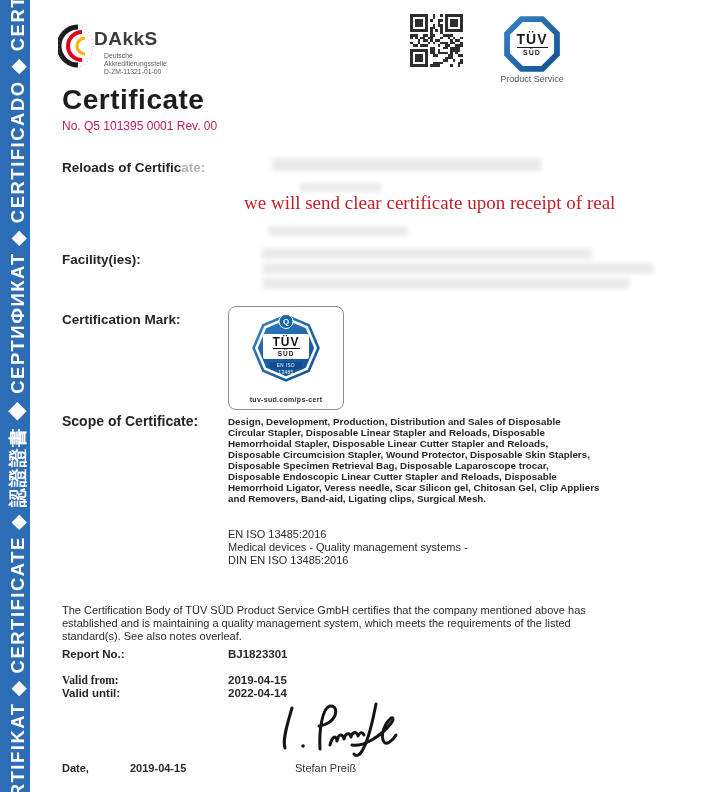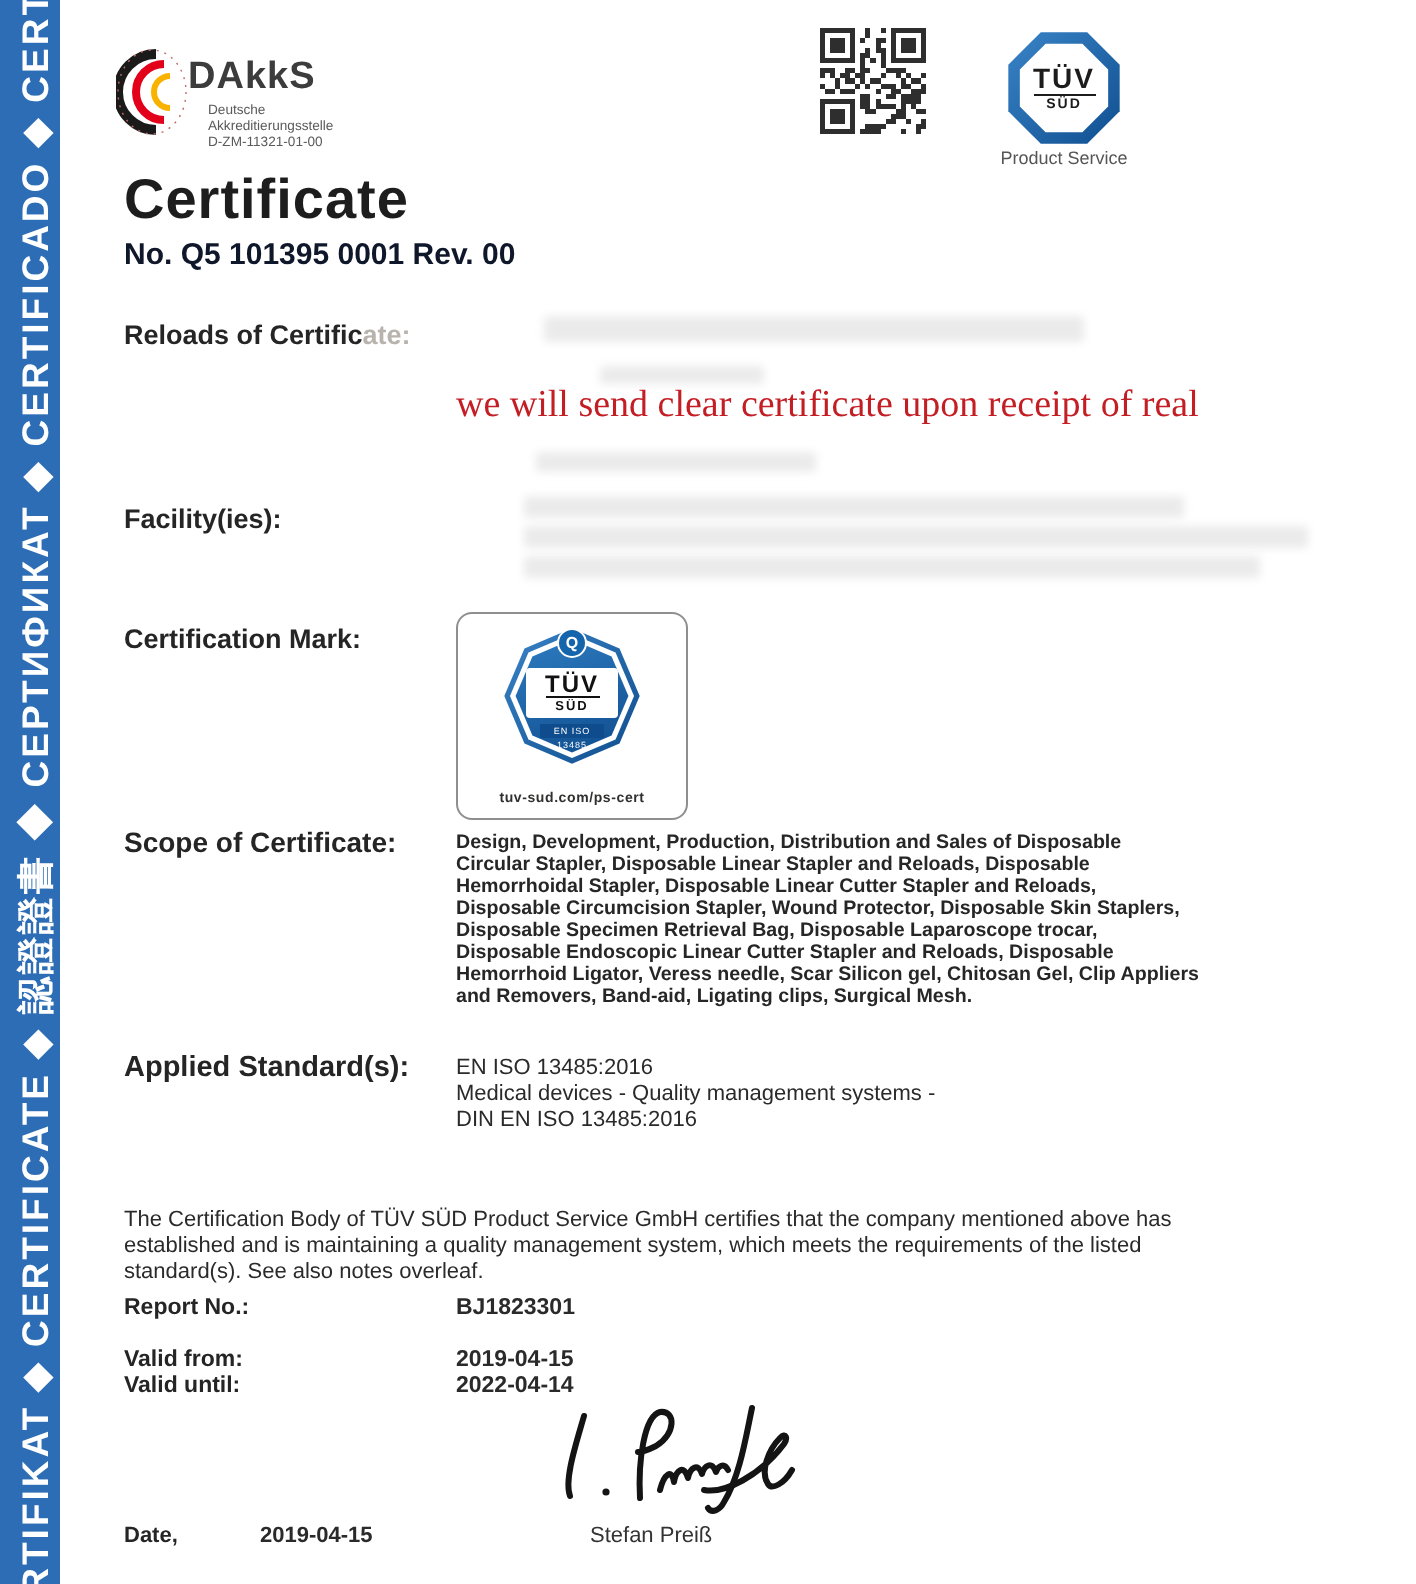--- a/index.html
+++ b/index.html
@@ -25,24 +25,24 @@
   .oct-flat { clip-path:polygon(30% 2%, 70% 2%, 98% 30%, 98% 70%, 70% 98%, 30% 98%, 2% 70%, 2% 30%); }
   .oct-point { clip-path:polygon(50% 3%, 83% 17%, 97% 50%, 83% 83%, 50% 97%, 17% 83%, 3% 50%, 17% 17%); }
   .tuvlogo .l1 { position:absolute; inset:0; background:linear-gradient(135deg,#3a85c8,#0f4e8f); }
   .tuvlogo .l2 { position:absolute; inset:6px; background:#ffffff; }
   .tuvlogo .txt { position:absolute; inset:0; display:flex; flex-direction:column; align-items:center; justify-content:center; }
   .tuvlogo .t1 { font-size:14px; font-weight:bold; color:#1c1c1c; letter-spacing:1px; border-bottom:1.5px solid #1c1c1c; line-height:15px; }
   .tuvlogo .t2 { font-size:7px; font-weight:bold; color:#1c1c1c; letter-spacing:1px; margin-top:1px; }
   .ps-caption { position:absolute; left:486px; top:74px; width:92px; text-align:center; font-size:9px; color:#555; }
   
   .title { position:absolute; left:62px; top:84px; font-size:28px; font-weight:bold; color:#1d1d1d; letter-spacing:.5px; }
-  .certno { position:absolute; left:62px; top:119px; font-size:15px; font-weight:bold; color:#0f172a; }
+  .certno { position:absolute; left:62px; top:119px; font-size:12px; font-weight:normal; color:#be185d; }
   .label { position:absolute; left:62px; font-size:13.5px; font-weight:bold; color:#252525; }
   .label-faded { color:#b9b3ad; }
-  .red-note { position:absolute; left:228px; top:192px; font-family:"Liberation Serif", serif; font-size:19px; color:#c41e25; }
+  .red-note { position:absolute; left:244px; top:192px; font-family:"Liberation Serif", serif; font-size:19px; color:#c41e25; }
   .smudge { position:absolute; background:#bdbdbd; opacity:.3; filter:blur(2px); border-radius:2px; }
   
   .mark-box { position:absolute; left:228px; top:306px; width:114px; height:102px; border:1.5px solid #8f8f8f; border-radius:8px; background:#fff; }
   .mark-oct { position:absolute; left:21px; top:5px; width:72px; height:72px; }
   .mark-oct .m1 { position:absolute; inset:0; background:linear-gradient(135deg,#3a85c8,#0e4c8d); }
   .mark-oct .m2 { position:absolute; inset:3px; background:#ffffff; }
   .mark-oct .m3 { position:absolute; inset:6px; background:linear-gradient(160deg,#2f7dc2,#0e4c8d); }
   .mark-center { position:absolute; left:13px; right:13px; top:22px; height:25px; background:#fff; border-radius:2px;
                  display:flex; flex-direction:column; align-items:center; justify-content:center; }
   .mark-center .t1 { font-size:12px; font-weight:bold; color:#111; letter-spacing:1px; border-bottom:1.2px solid #111; line-height:12px; }
@@ -346,32 +346,31 @@
         <div class="t2">SÜD</div>
       </div>
       <div class="mark-q">Q</div>
     </div>
     <div class="mark-url">tuv-sud.com/ps-cert</div>
   </div>
 
   <div class="label" style="top:413px; font-size:14px;">Scope of Certificate:</div>
   <div class="scope-text">Design, Development, Production, Distribution and Sales of Disposable Circular Stapler, Disposable Linear Stapler and Reloads, Disposable Hemorrhoidal Stapler, Disposable Linear Cutter Stapler and Reloads, Disposable Circumcision Stapler, Wound Protector, Disposable Skin Staplers, Disposable Specimen Retrieval Bag, Disposable Laparoscope trocar, Disposable Endoscopic Linear Cutter Stapler and Reloads, Disposable Hemorrhoid Ligator, Veress needle, Scar Silicon gel, Chitosan Gel, Clip Appliers and Removers, Band-aid, Ligating clips, Surgical Mesh.</div>
 
-  <div class="label" style="top:526px; font-size:14.5px;">Applied Standard(s):</div>
   <div class="std-lines">
     <div>EN ISO 13485:2016</div>
     <div>Medical devices - Quality management systems -</div>
     <div>DIN EN ISO 13485:2016</div>
   </div>
 
   <div class="paragraph">The Certification Body of TÜV SÜD Product Service GmbH certifies that the company mentioned above has established and is maintaining a quality management system, which meets the requirements of the listed standard(s). See also notes overleaf.</div>
 
   <div class="kv-label" style="top:648px;">Report No.:</div>
   <div class="kv-value" style="top:648px;">BJ1823301</div>
-  <div class="kv-label" style="top:674px;">Valid from:</div>
+  <div class="kv-label" style="top:674px;font-family:Liberation Serif, serif;">Valid from:</div>
   <div class="kv-value" style="top:674px;">2019-04-15</div>
   <div class="kv-label" style="top:687px;">Valid until:</div>
   <div class="kv-value" style="top:687px;">2022-04-14</div>
 
   <div class="signature">
     <svg width="150" height="66" viewBox="0 0 150 66" fill="none" stroke="#141414" stroke-width="3" stroke-linecap="round" stroke-linejoin="round">
       <path d="M24,12 C20,26 14,44 17,52"></path>
       <circle cx="35" cy="50" r="1.8" fill="#141414" stroke="none"></circle>
       <path d="M52,53 C51,35 54,12 62,10 C70,9 70,21 60,27 C56,29 53,30 51,30"></path>
       <path d="M62,49 C64,41 68,38 69,45 C70,39 74,36 76,43 C77,38 81,35 83,41 C84,37 88,34 90,40 C91,37 94,35 96,39"></path>

